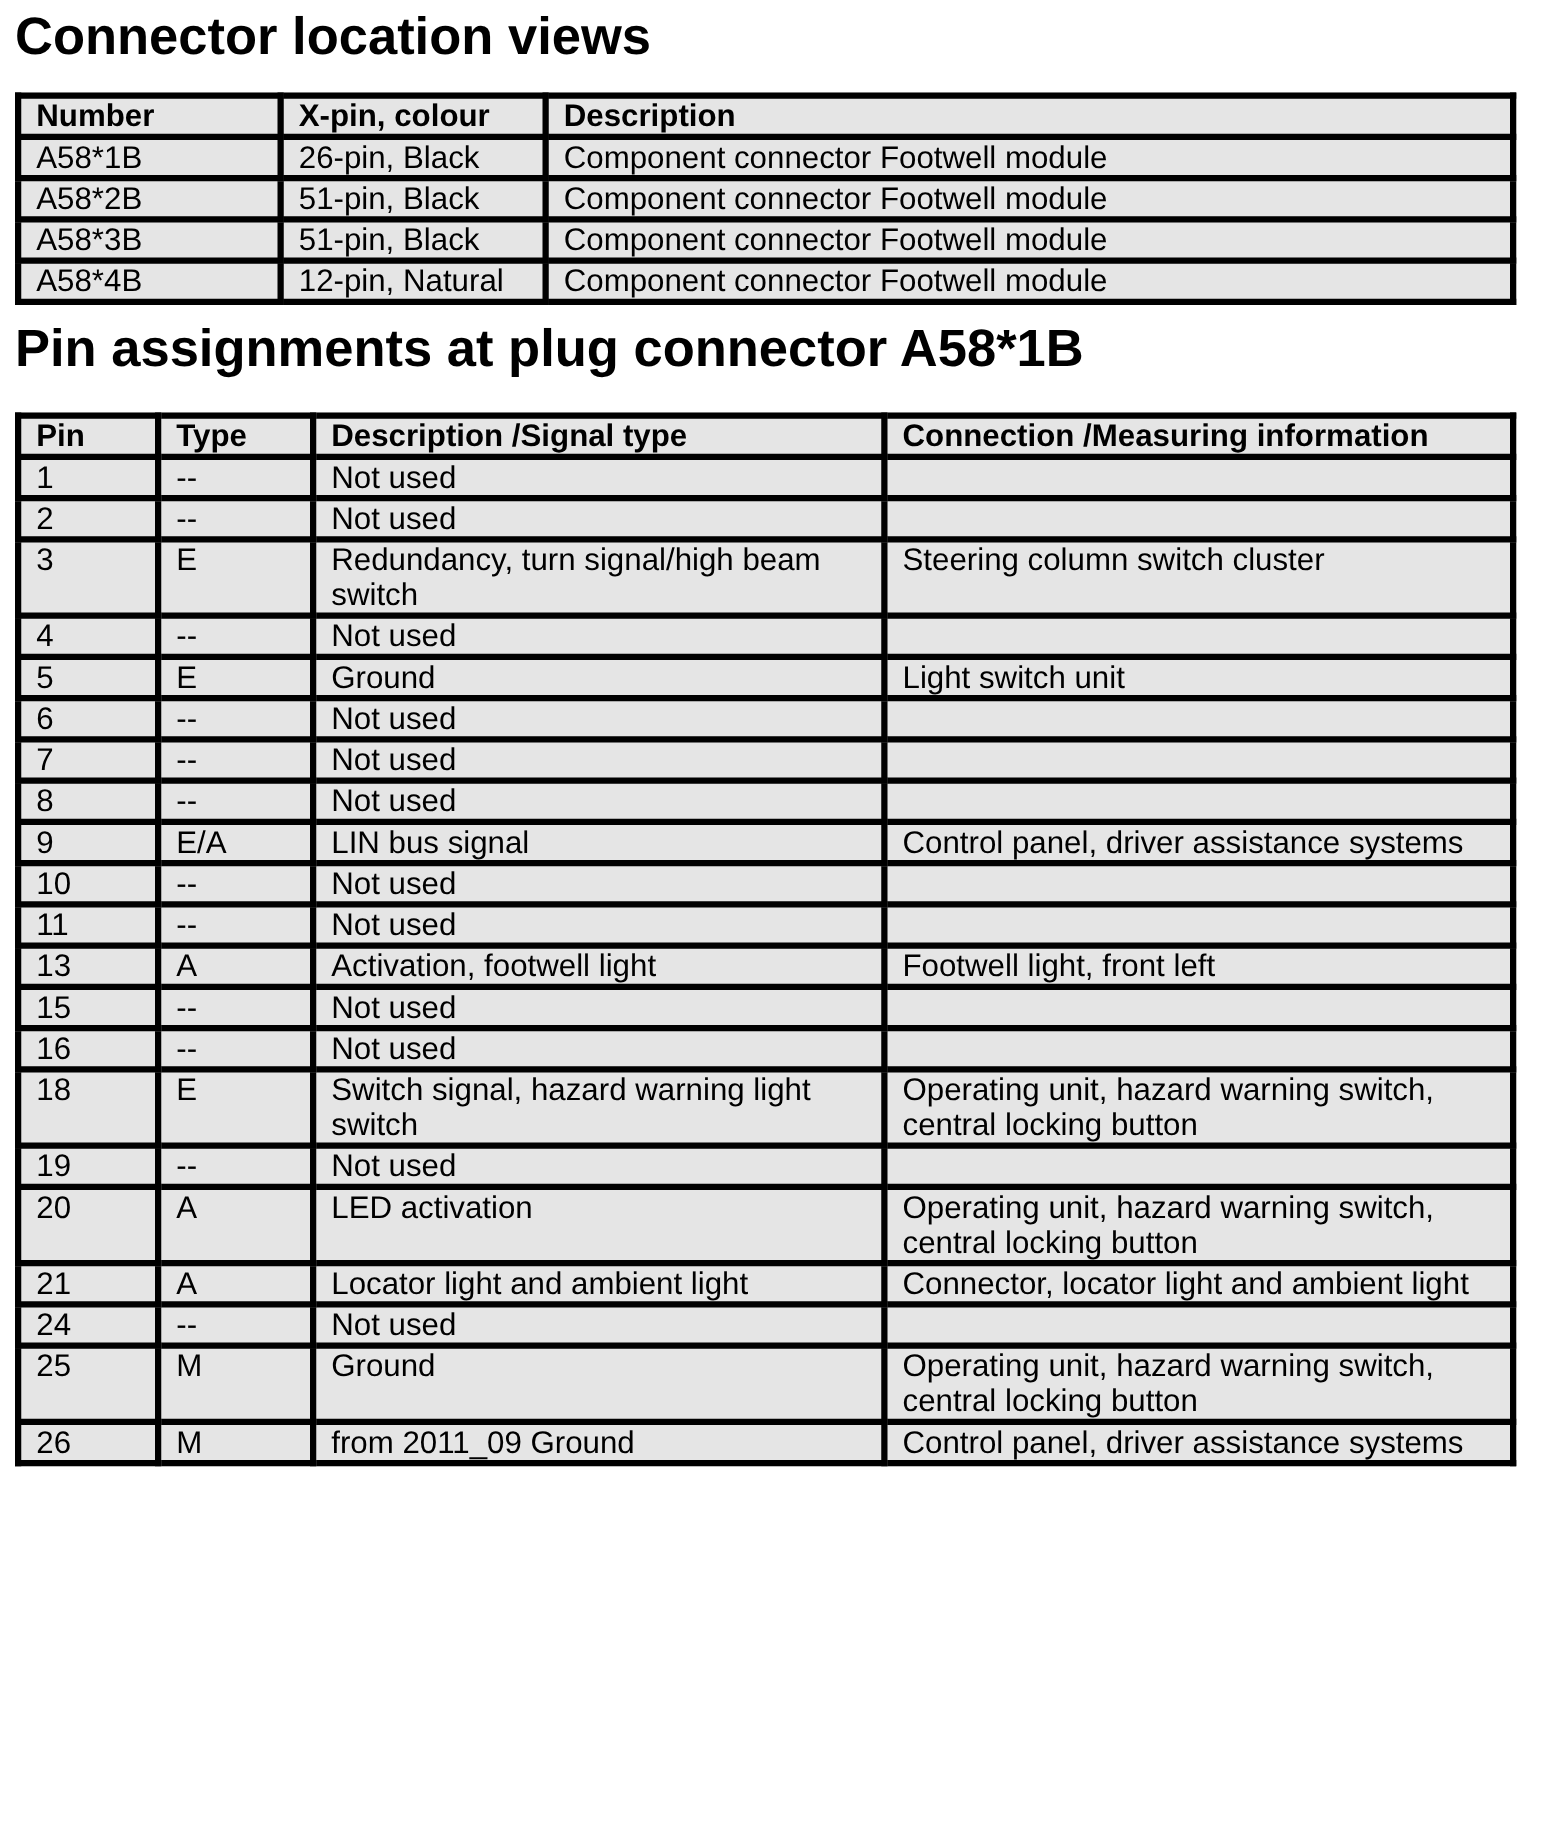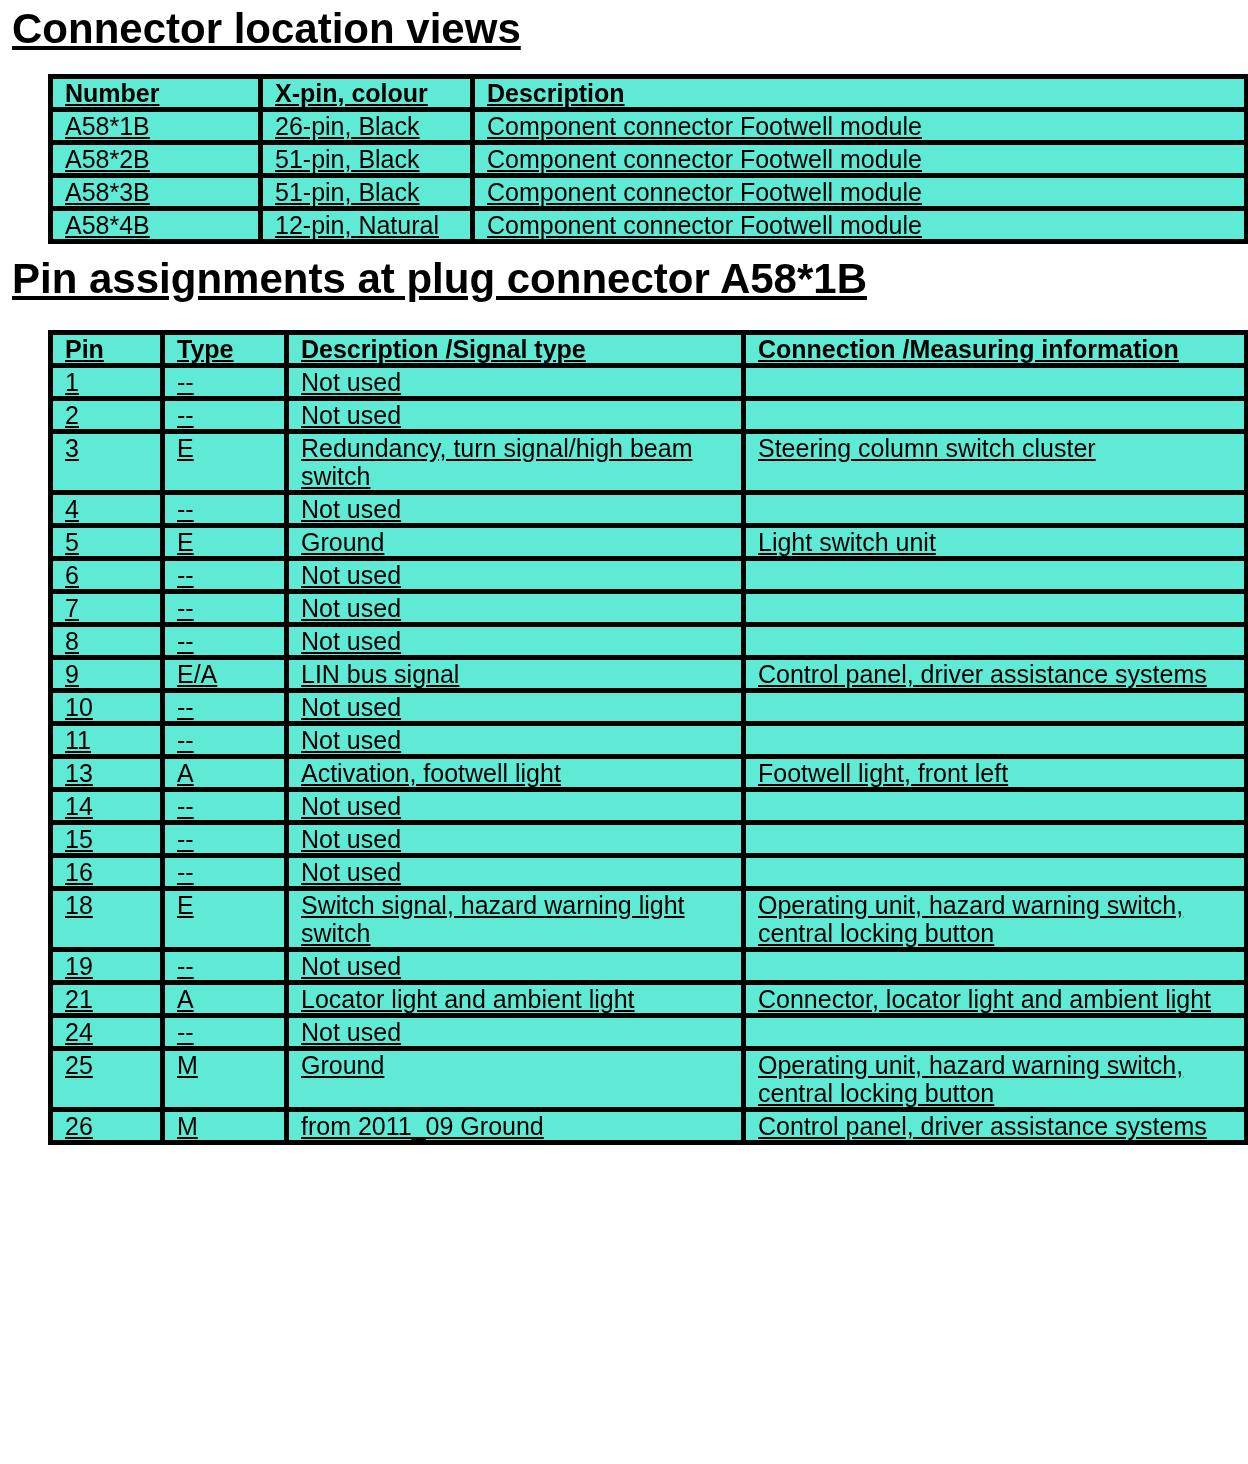--- a/index.html
+++ b/index.html
@@ -5,39 +5,37 @@
   html, body { margin: 0; padding: 0; background: #ffffff; }
   .page {
     width: 1248px;
     height: 1464px;
     box-sizing: border-box;
     padding: 6px 40px 0 12px;
     font-family: "Liberation Sans", sans-serif;
     color: #000000;
     background: #ffffff;
     overflow: hidden;
-    text-decoration: underline;
   }
   h1.section-title {
     font-size: 42px;
     line-height: 46px;
     font-weight: bold;
     margin: 0 0 22px 0;
     white-space: nowrap;
   }
   h1.section-title.second {
     margin-top: 12px;
     margin-bottom: 28px;
   }
   table.doc-table {
     border-collapse: collapse;
     table-layout: fixed;
     width: 1196px;
-    background: #5eead4;
-    margin-left: 36px;
+    background: #e5e5e5;
   }
   table.doc-table th,
   table.doc-table td {
     border: 5px solid #000000;
     font-size: 25px;
     line-height: 28px;
     padding: 0 10px 0 12px;
     text-align: left;
     vertical-align: top;
     font-weight: normal;
@@ -182,26 +180,20 @@
           <td>Not used</td>
           <td></td>
         </tr>
         <tr>
           <td>13</td>
           <td>A</td>
           <td>Activation, footwell light</td>
           <td>Footwell light, front left</td>
         </tr>
         <tr>
-          <td>14</td>
-          <td>--</td>
-          <td>Not used</td>
-          <td></td>
-        </tr>
-        <tr>
           <td>15</td>
           <td>--</td>
           <td>Not used</td>
           <td></td>
         </tr>
         <tr>
           <td>16</td>
           <td>--</td>
           <td>Not used</td>
           <td></td>
@@ -212,20 +204,26 @@
           <td>Switch signal, hazard warning light switch</td>
           <td>Operating unit, hazard warning switch, central locking button</td>
         </tr>
         <tr>
           <td>19</td>
           <td>--</td>
           <td>Not used</td>
           <td></td>
         </tr>
         <tr>
+          <td>20</td>
+          <td>A</td>
+          <td>LED activation</td>
+          <td>Operating unit, hazard warning switch, central locking button</td>
+        </tr>
+        <tr>
           <td>21</td>
           <td>A</td>
           <td>Locator light and ambient light</td>
           <td>Connector, locator light and ambient light</td>
         </tr>
         <tr>
           <td>24</td>
           <td>--</td>
           <td>Not used</td>
           <td></td>

